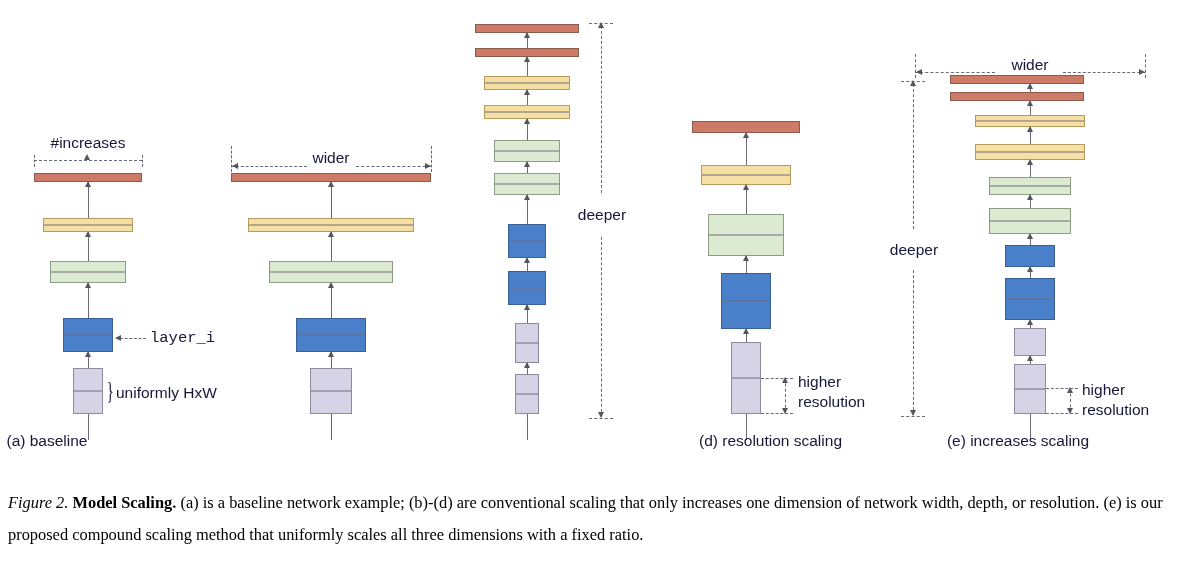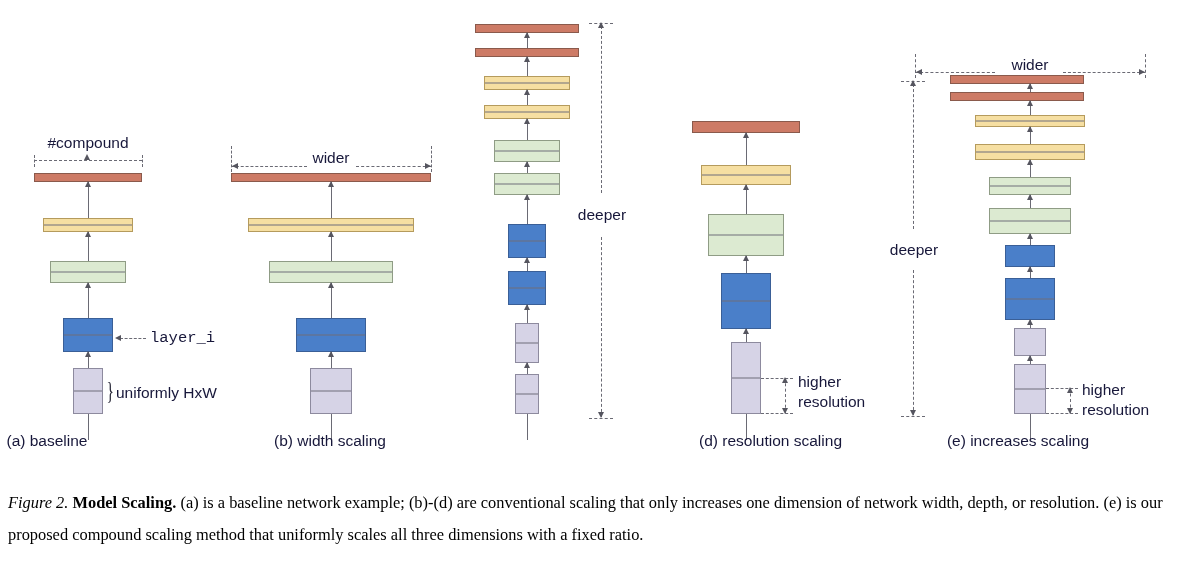--- a/index.html
+++ b/index.html
@@ -168,21 +168,21 @@
   #caption .fignum { font-style: italic; }
   #caption .figtitle { font-weight: bold; }
 </style>
 </head>
 <body>
 
 <div id="figure">
 
   <div class="panel" style="left:0px; width:210px;">
 
-    <div class="annot center" style="left:88px; top:133px;">#compound</div>
+    <div class="annot center" style="left:88px; top:133px;">#increases</div>
     <div class="dim-h" style="left:34px; top:160px; width:108px;"></div>
     <div class="tick-v" style="left:34px; top:155px; height:12px;"></div>
     <div class="tick-v" style="left:142px; top:155px; height:12px;"></div>
     <div class="caparrow-u" style="left:84px; top:154px;"></div>
 
     <div class="block c-lavender split" style="left:73px; top:368px; width:30px; height:46px;"></div>
     <div class="block c-blue split" style="left:63px; top:318px; width:50px; height:34px;"></div>
     <div class="block c-green split" style="left:50px; top:261px; width:76px; height:22px;"></div>
     <div class="block c-yellow split" style="left:43px; top:218px; width:90px; height:14px;"></div>
     <div class="block c-red" style="left:34px; top:173px; width:108px; height:9px;"></div>
@@ -218,21 +218,20 @@
     <div class="block c-green split" style="left:59px; top:261px; width:124px; height:22px;"></div>
     <div class="block c-yellow split" style="left:38px; top:218px; width:166px; height:14px;"></div>
     <div class="block c-red" style="left:21px; top:173px; width:200px; height:9px;"></div>
 
     <div class="arrow plain" style="left:121px; top:414px; height:26px;"></div>
     <div class="arrow" style="left:121px; top:352px; height:16px;"></div>
     <div class="arrow" style="left:121px; top:283px; height:35px;"></div>
     <div class="arrow" style="left:121px; top:232px; height:29px;"></div>
     <div class="arrow" style="left:121px; top:182px; height:36px;"></div>
 
-    <div class="panel-label" style="bottom:20px; left:0px;">(b) width scaling</div>
   </div>
 
   <div class="panel" style="left:450px; width:215px;">
 
     <div class="block c-lavender split" style="left:65px; top:374px; width:24px; height:40px;"></div>
     <div class="block c-lavender split" style="left:65px; top:323px; width:24px; height:40px;"></div>
     <div class="block c-blue split" style="left:58px; top:271px; width:38px; height:34px;"></div>
     <div class="block c-blue split" style="left:58px; top:224px; width:38px; height:34px;"></div>
     <div class="block c-green split" style="left:44px; top:173px; width:66px; height:22px;"></div>
     <div class="block c-green split" style="left:44px; top:140px; width:66px; height:22px;"></div>

